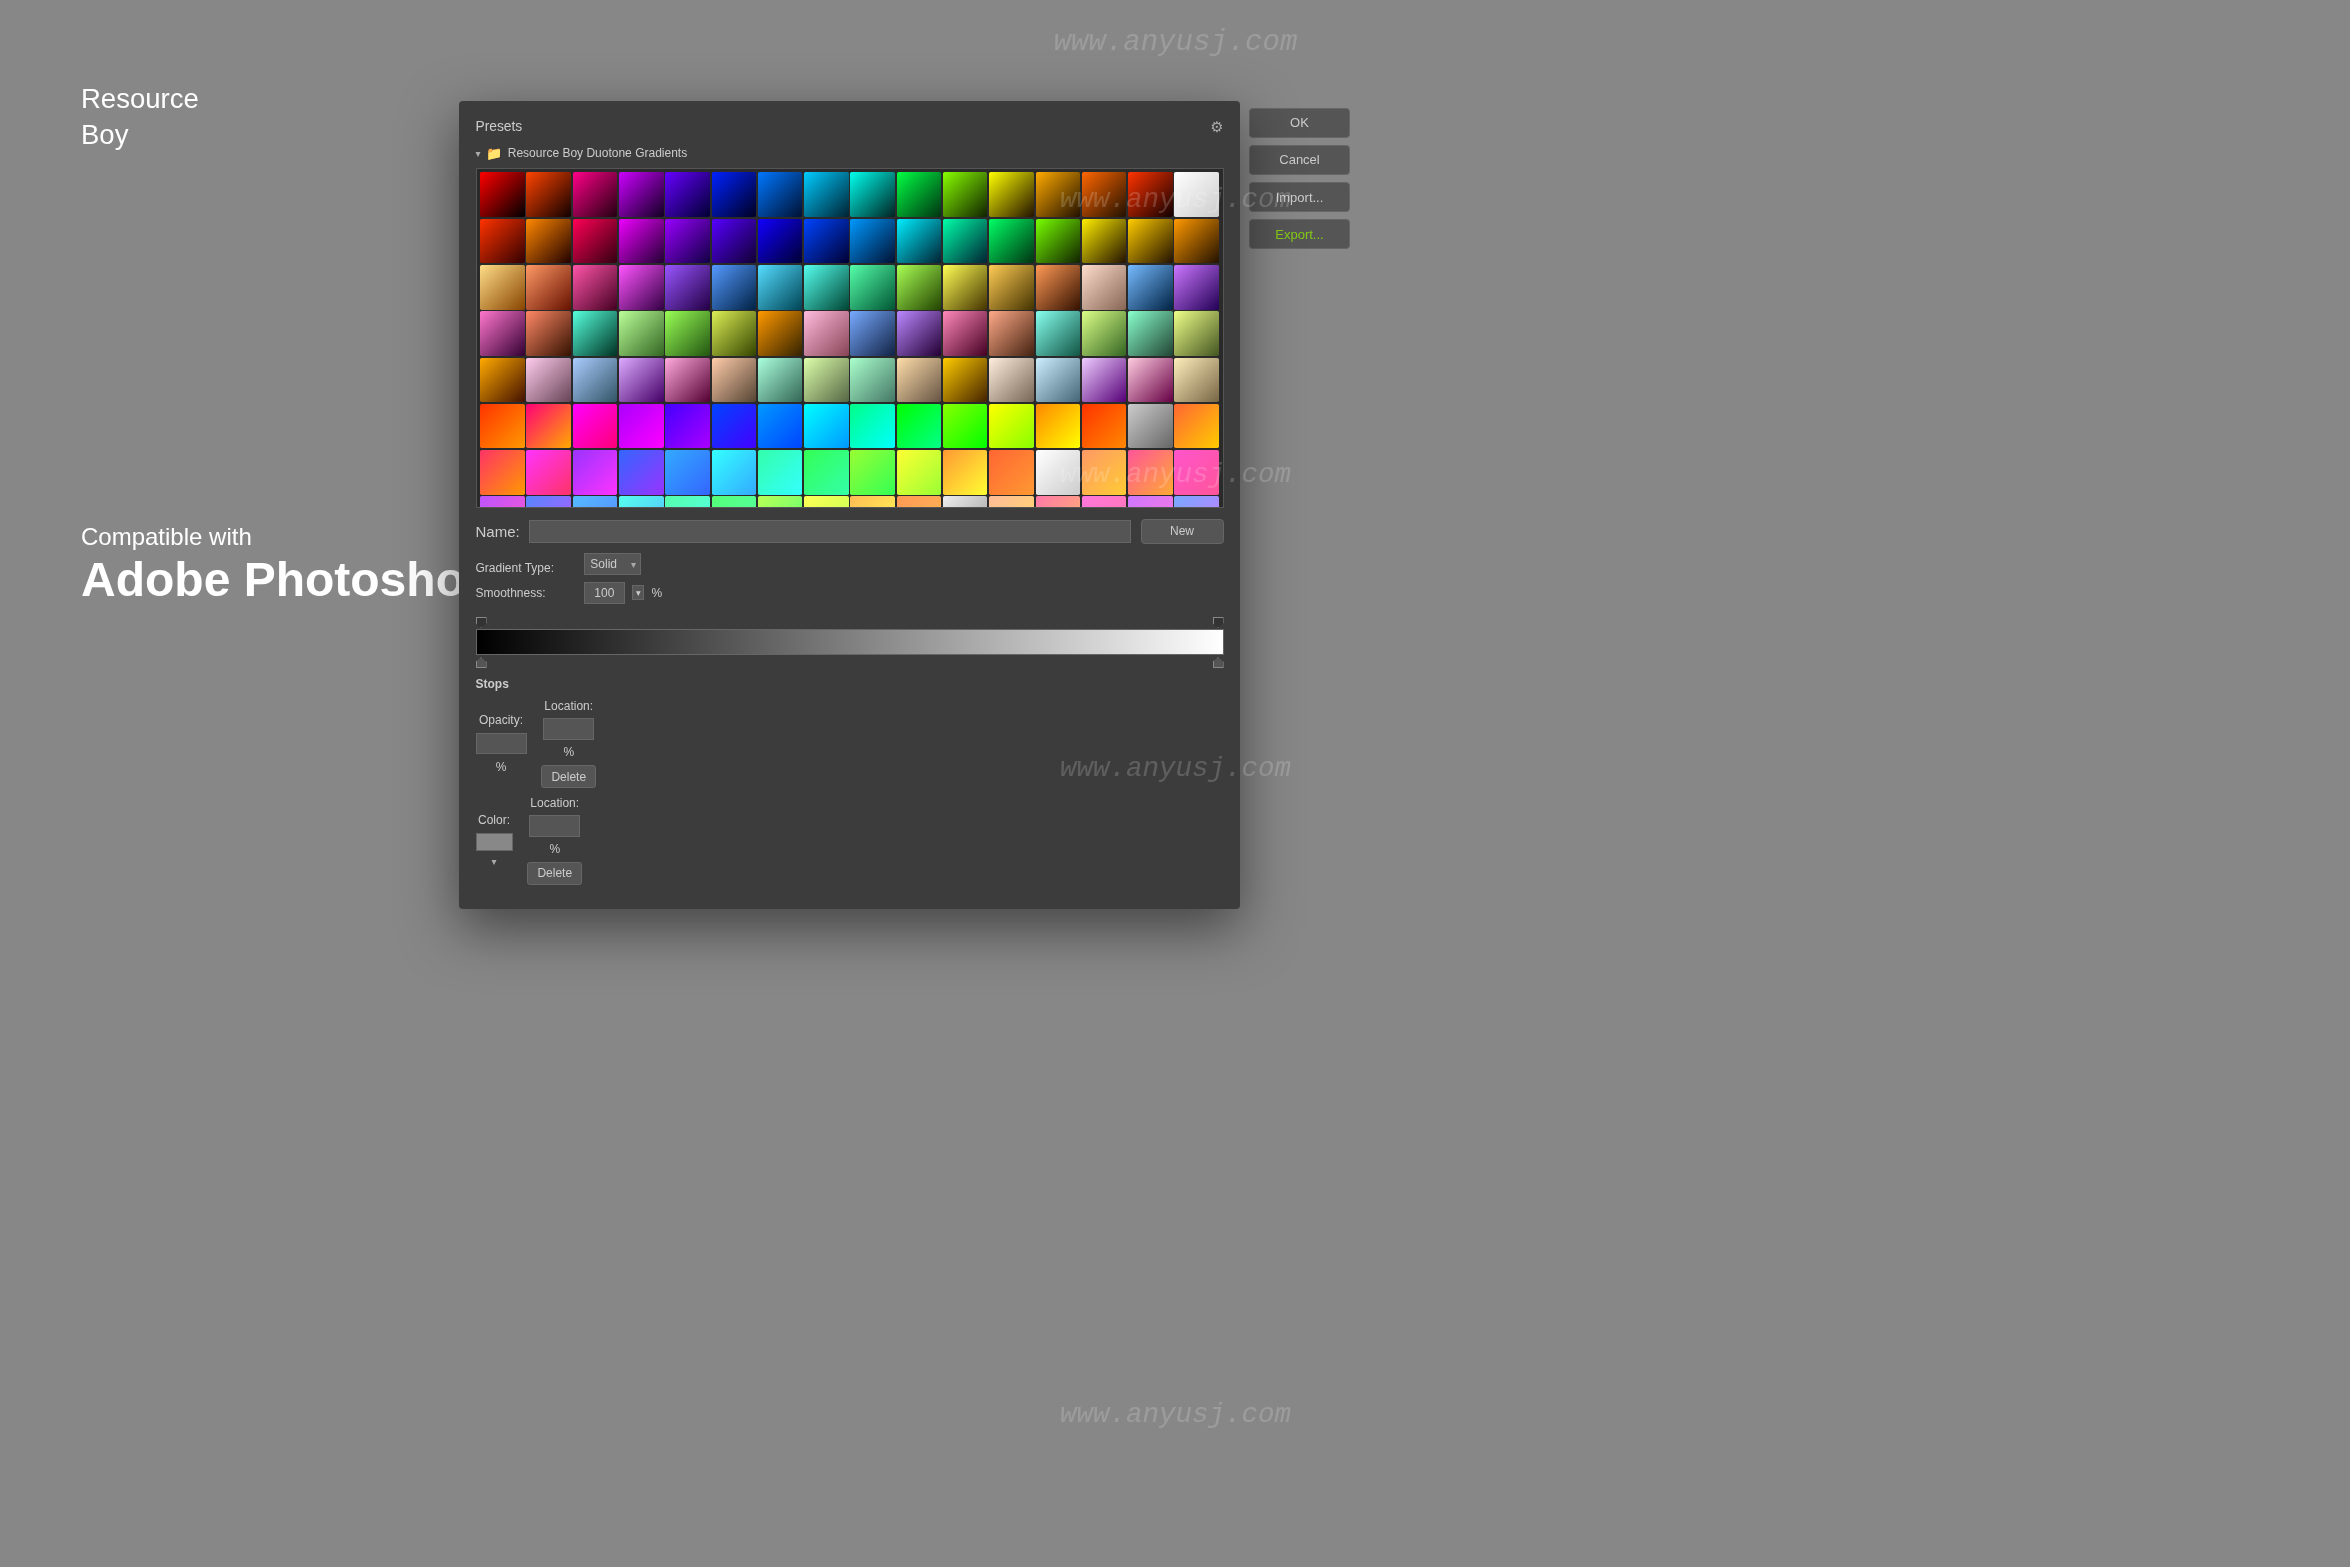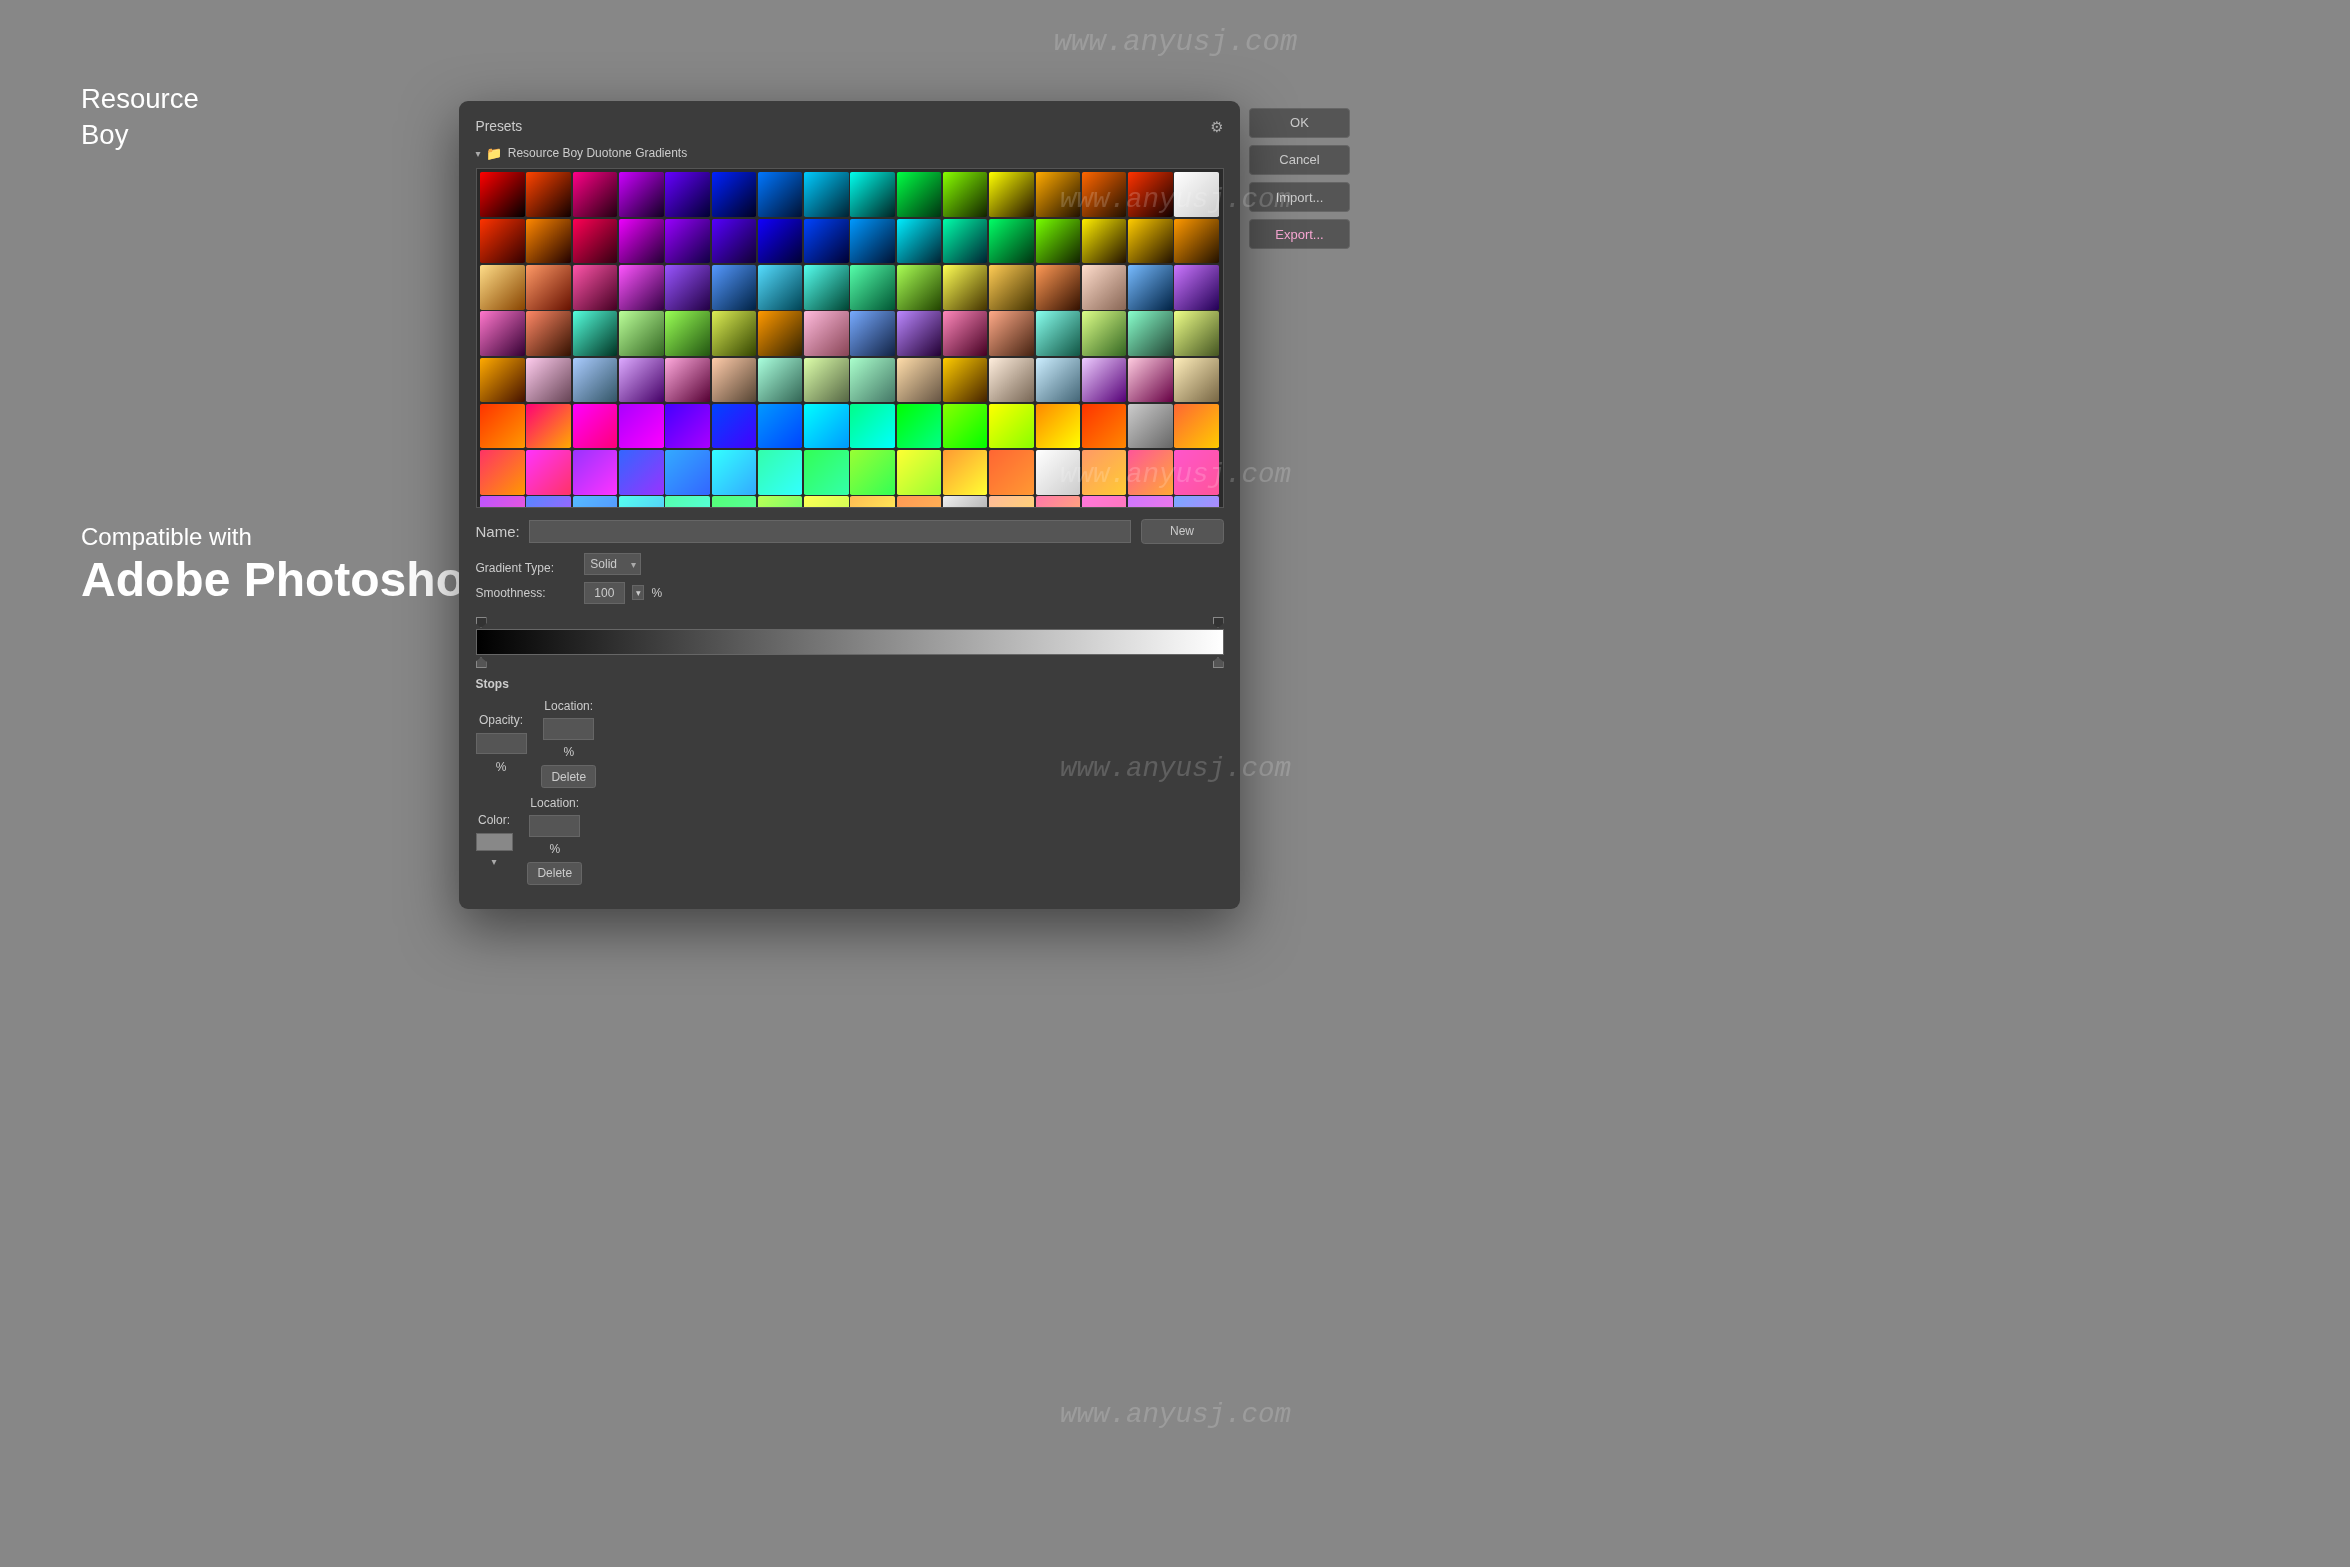--- a/index.html
+++ b/index.html
@@ -55,21 +55,21 @@
       line-height: 1.2;
     }
 
     
     .ps-dialog {
       position: absolute;
       top: 101px;
       left: 459px;
       width: 781px;
       background: #3c3c3c;
-      border-radius: 9px;
+      border-radius: 4px;
       box-shadow: 0 18.4px 55px rgba(0,0,0,0.5);
       padding: 16.5px;
     }
 
     
     .dialog-header {
       display: flex;
       align-items: center;
       justify-content: space-between;
       margin-bottom: 11px;
@@ -99,21 +99,21 @@
       padding: 6.4px 9.2px;
       background: #555555;
       border: 0.9px solid #666666;
       border-radius: 3.7px;
       color: #cccccc;
       font-size: 13px;
       text-align: center;
       cursor: pointer;
     }
     .ps-btn.disabled {
-      color: #f9a8d4;
+      color: #84cc16;
       cursor: default;
       text-align: center;
     }
 
     
     .folder-row {
       display: flex;
       align-items: center;
       gap: 5.5px;
       margin-bottom: 7.3px;

